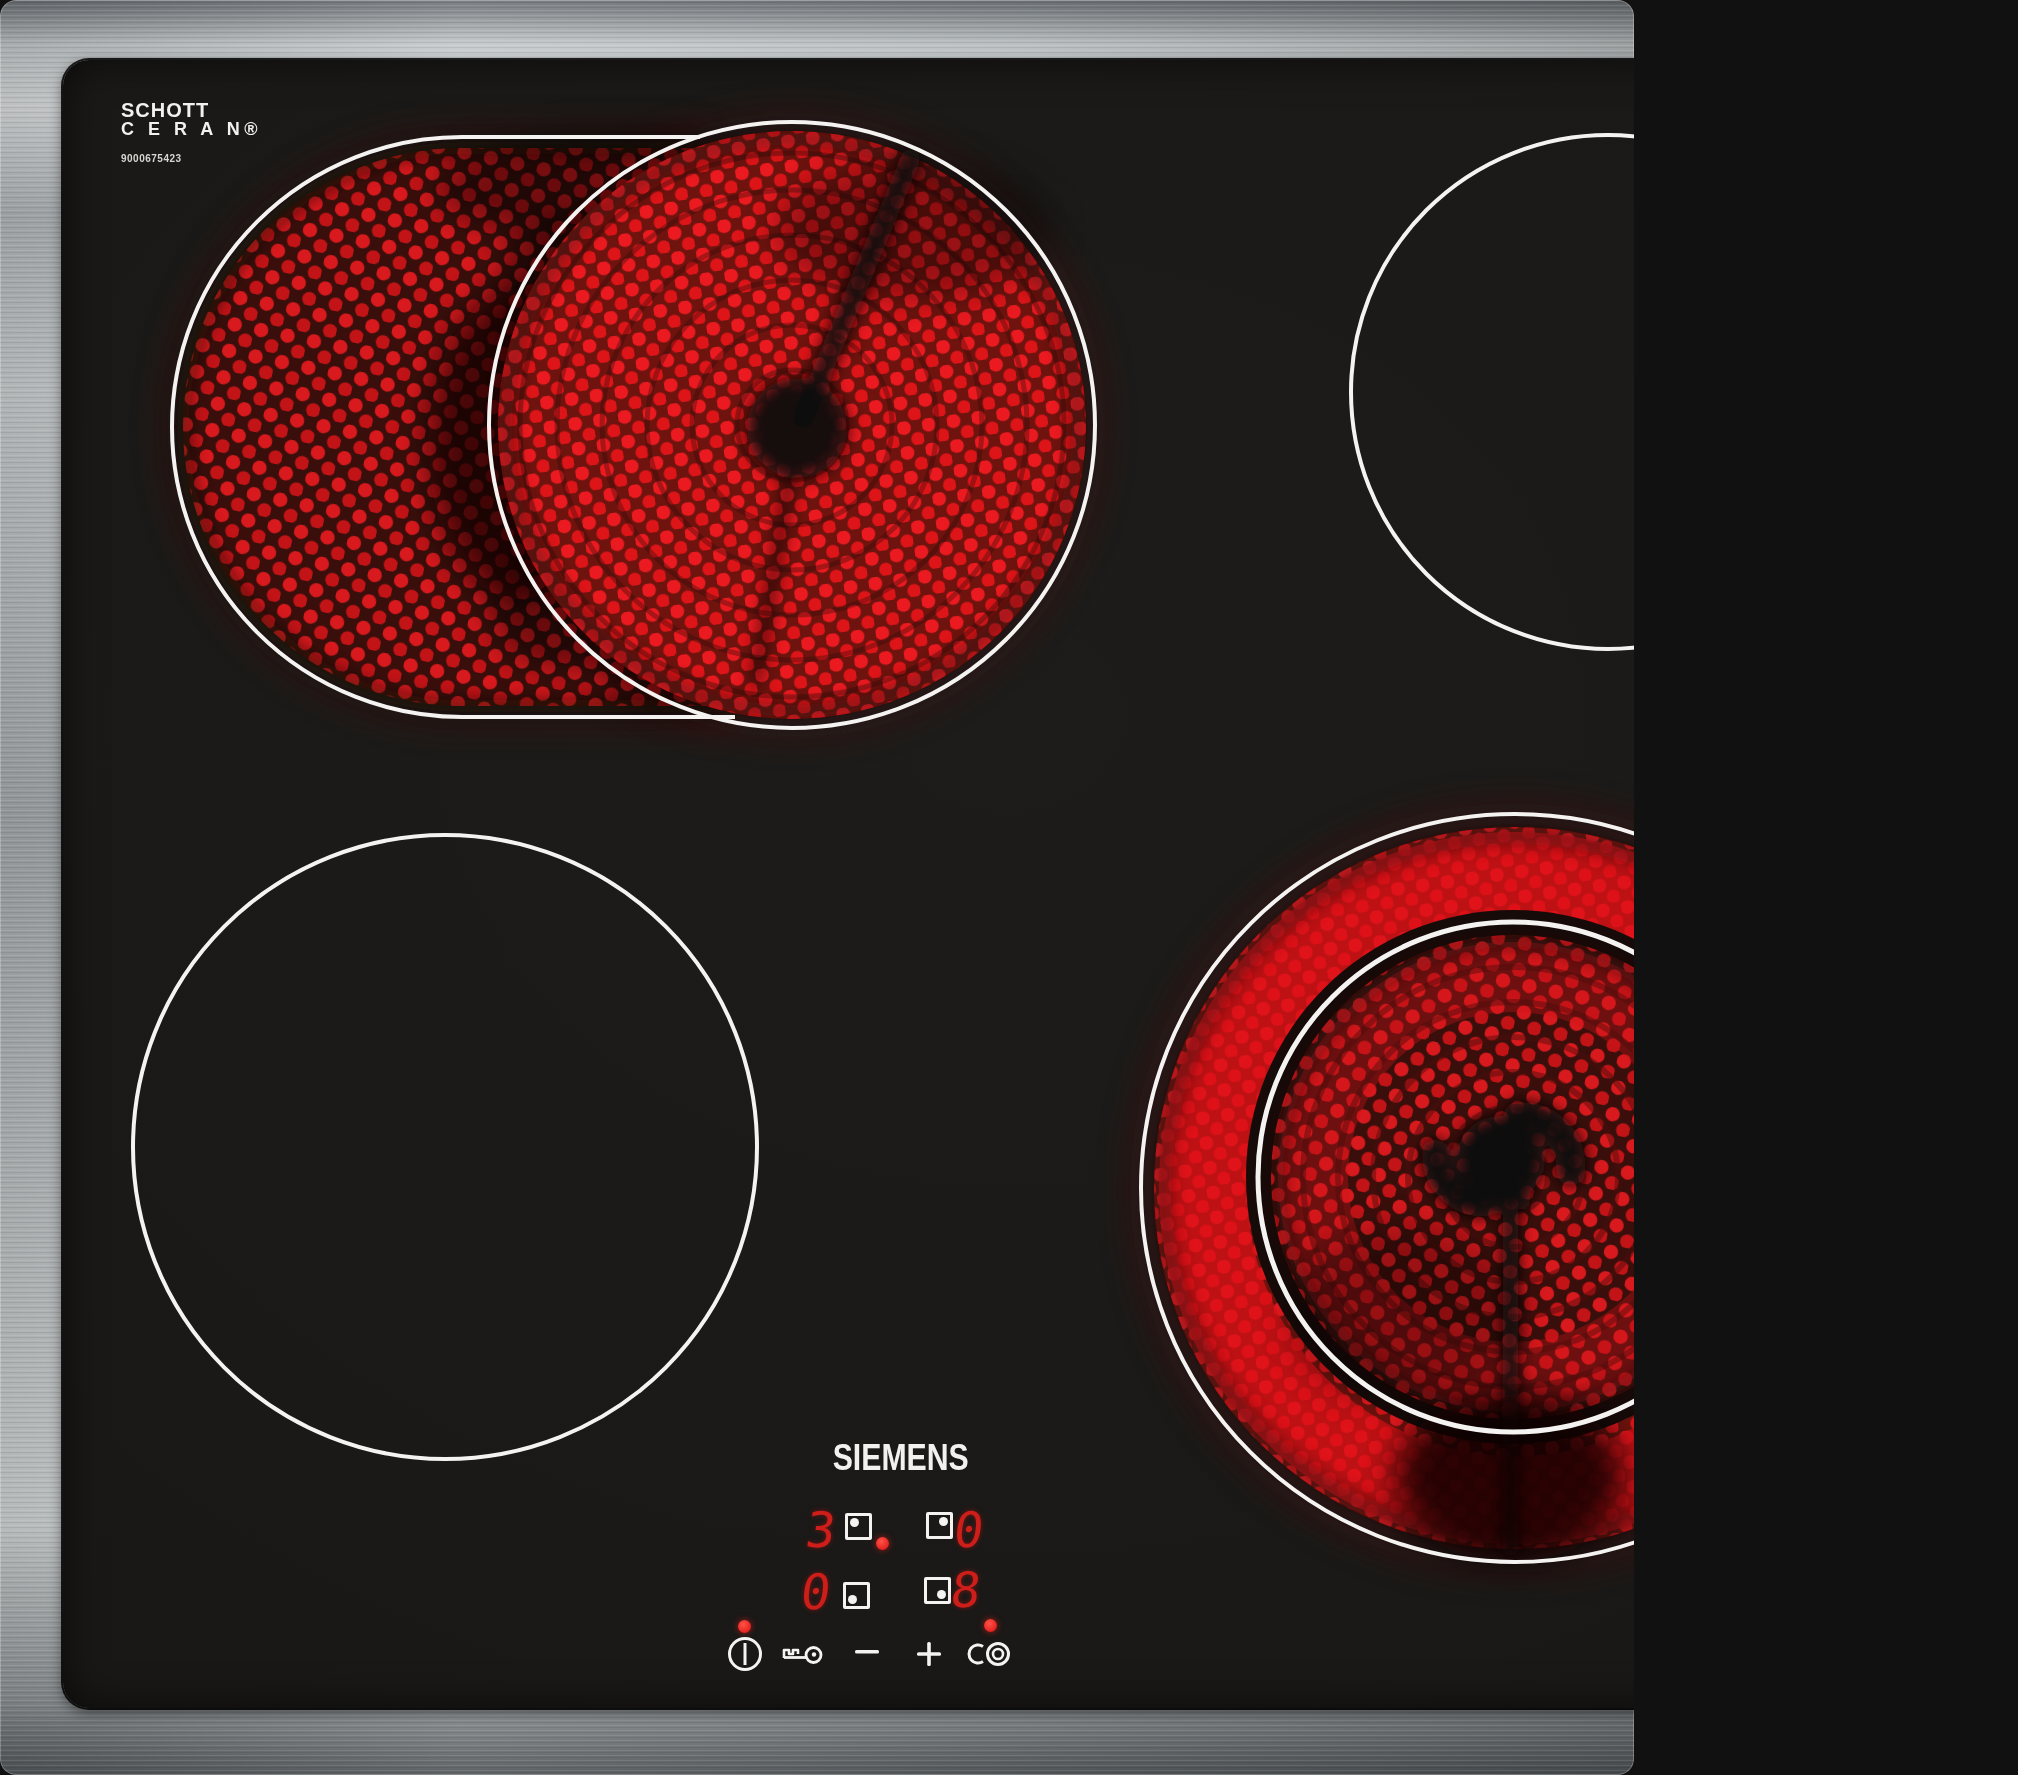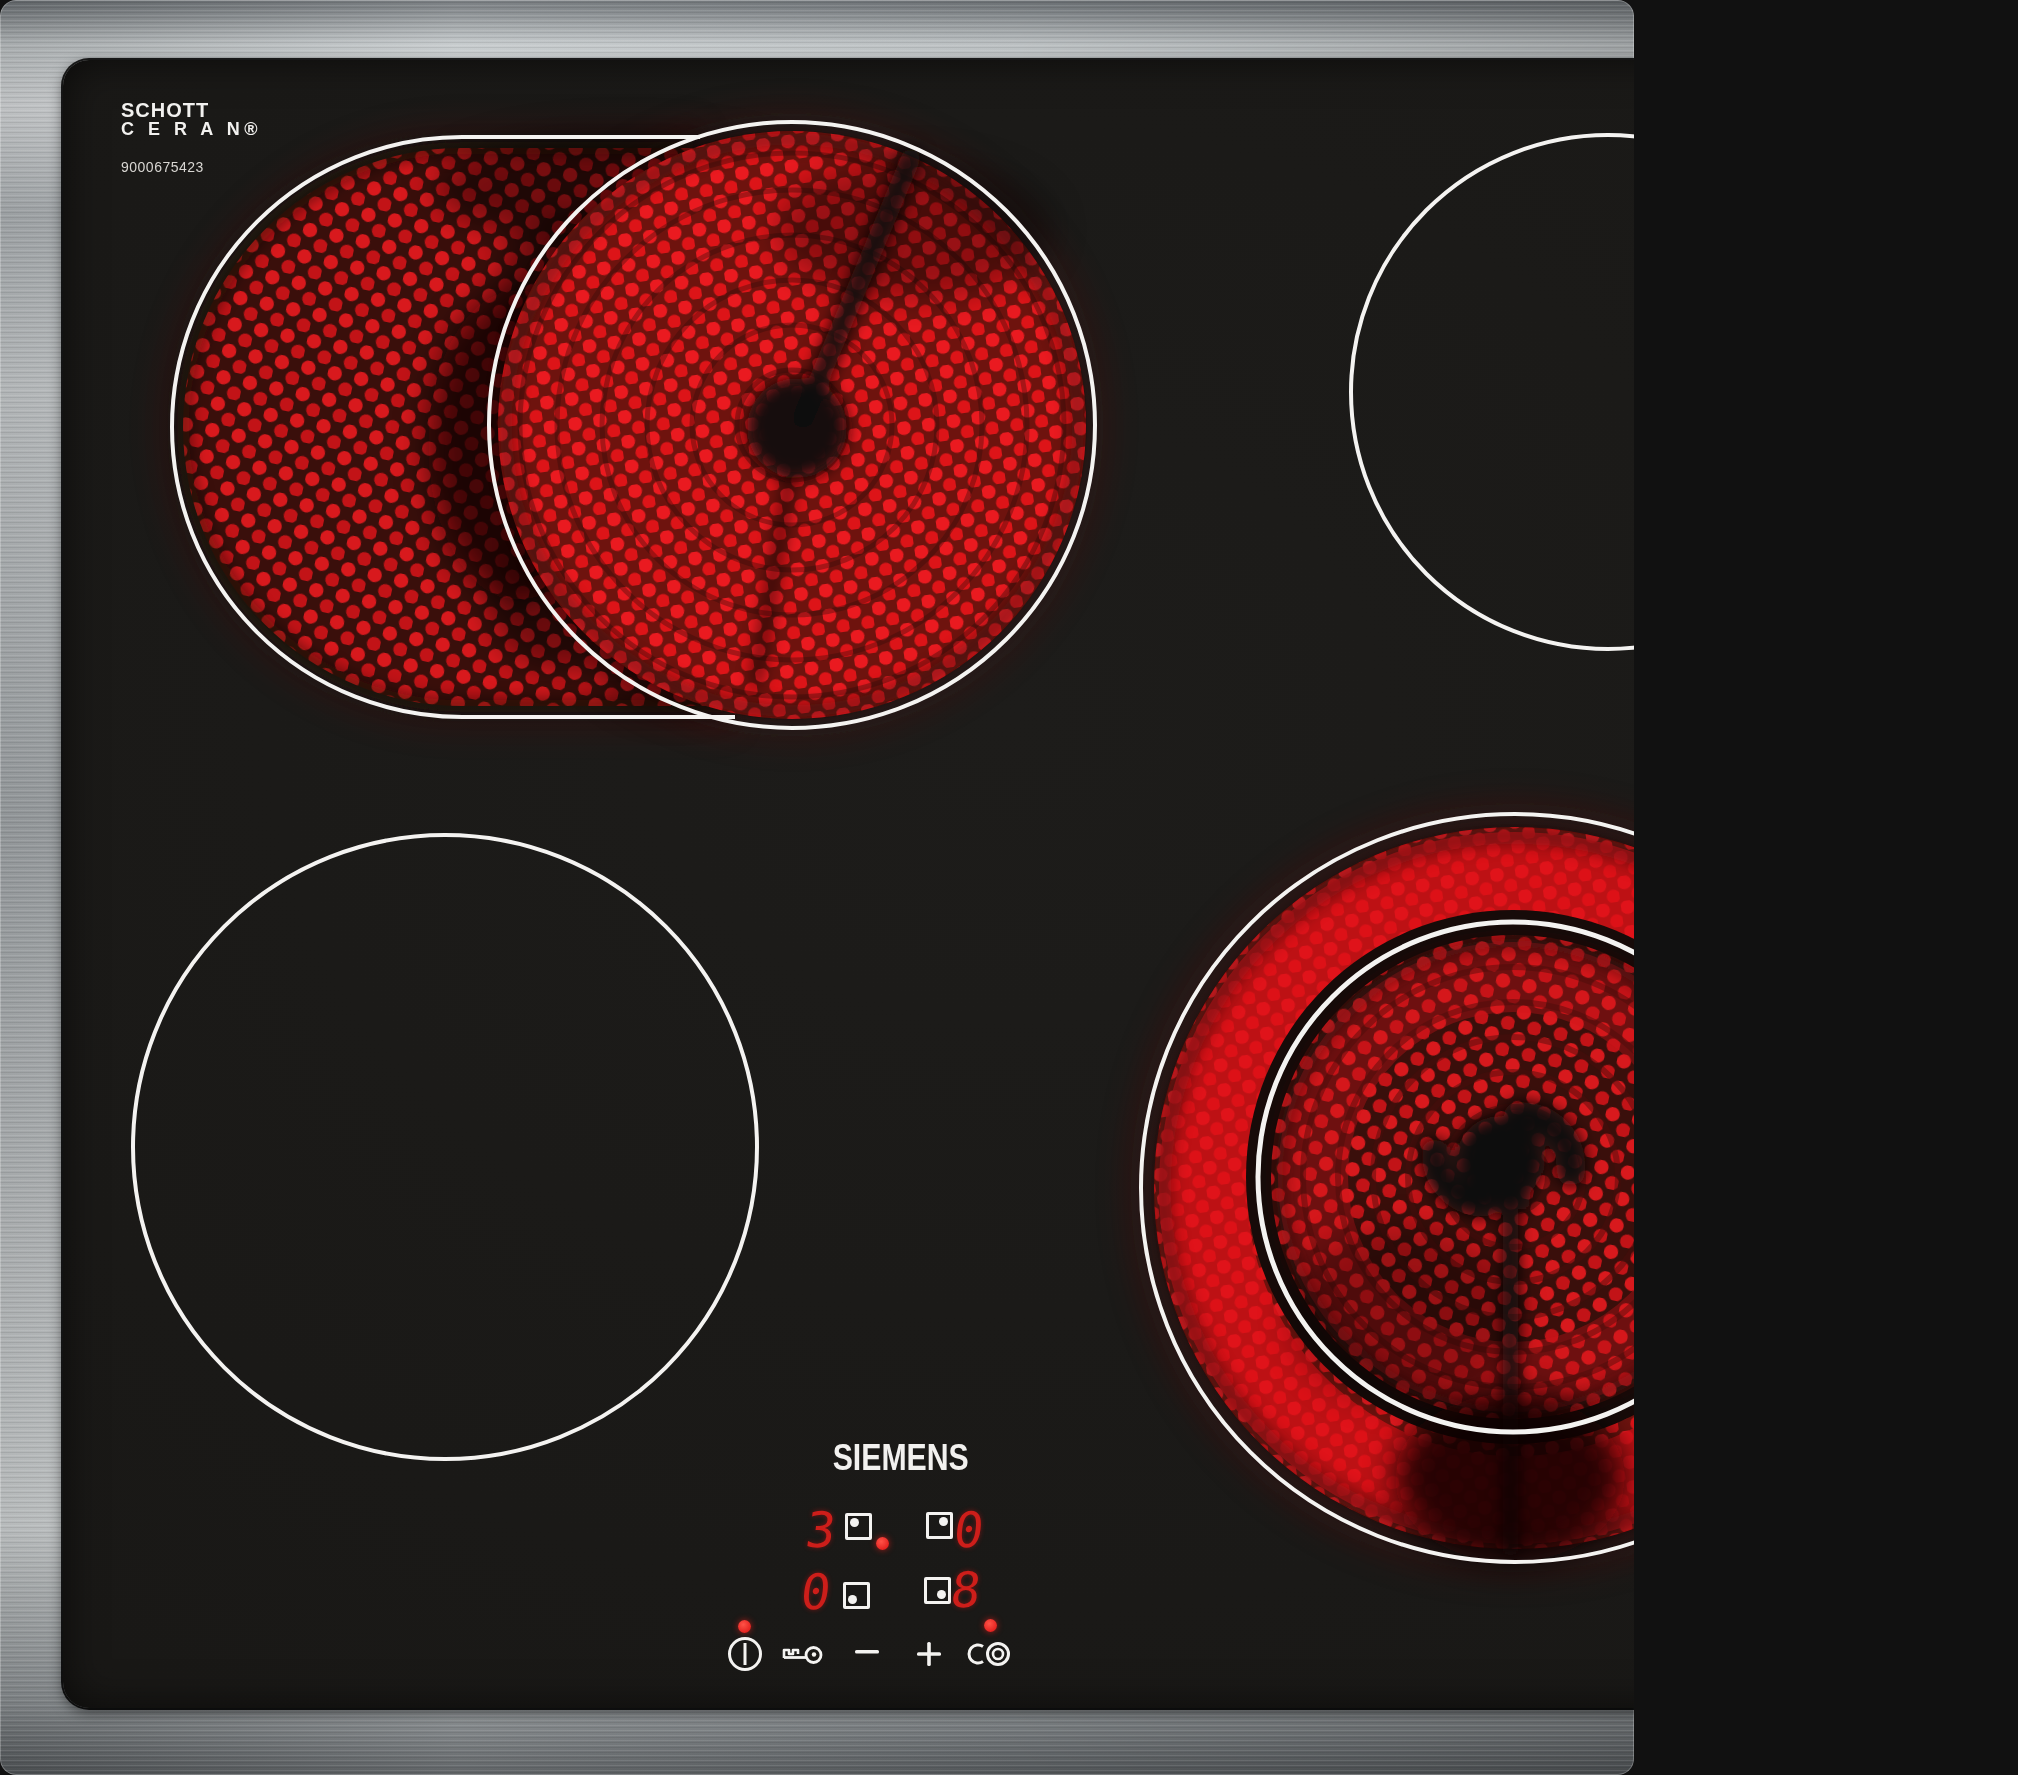--- a/index.html
+++ b/index.html
@@ -18,21 +18,21 @@
     position:absolute;left:63px;top:60px;width:1889px;height:1648px;border-radius:26px;
     background:radial-gradient(130% 120% at 50% 40%, #1d1c1a 0%, #191816 60%, #151412 100%);
     box-shadow:0 0 0 2px rgba(0,0,0,.85), 0 4px 14px rgba(0,0,0,.55), inset 0 0 40px rgba(0,0,0,.6);
     overflow:hidden;
   }
   .burner-svg{position:absolute;inset:0;display:block;}
   
   .logo-block{position:absolute;left:121px;top:100px;color:var(--text-white);}
   .schott{font-weight:bold;font-size:20px;letter-spacing:1px;line-height:20px;}
   .ceran{font-weight:bold;font-size:18px;letter-spacing:4.5px;line-height:19px;}
-  .model{margin-top:20px;font-weight:normal;font-size:14px;letter-spacing:.5px;color:#d8d6d2;}
+  .model{margin-top:14px;font-weight:bold;font-size:10px;letter-spacing:.5px;color:#d8d6d2;}
   
   .brand{position:absolute;left:820px;top:1437px;width:158px;text-align:center;
     color:var(--text-white);font-weight:bold;font-size:36px;letter-spacing:0px;
     transform:scaleX(.84);transform-origin:center;white-space:nowrap;}
   
   .seg{position:absolute;font-family:"DejaVu Sans Mono",monospace;font-size:49px;line-height:49px;
     color:var(--digit-red);transform:skewX(-7deg);text-shadow:0 0 5px rgba(220,20,20,.45);}
   
   .zsq{position:absolute;width:21px;height:21px;border:3.5px solid var(--outline-white);border-radius:2px;}
   .zsq .zdot{position:absolute;width:9px;height:9px;border-radius:50%;background:var(--outline-white);}

